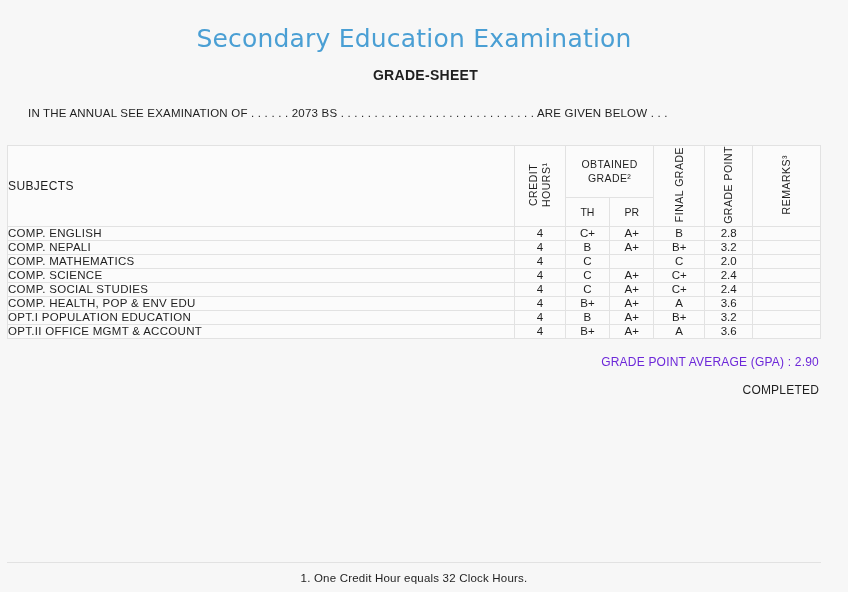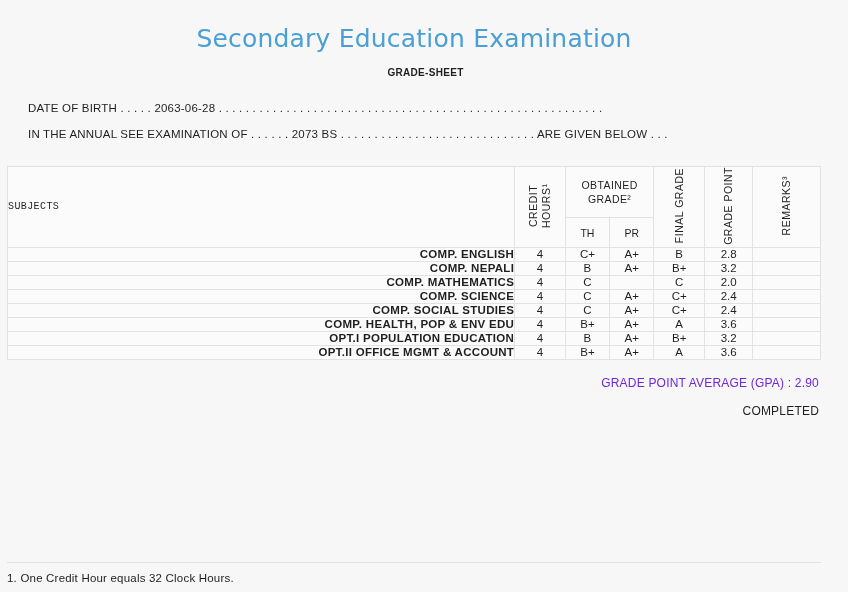--- a/index.html
+++ b/index.html
@@ -26,21 +26,21 @@
     text-align: center;
     color: #4a9fd4;
     font-size: 25px;
     font-weight: normal;
     letter-spacing: 0.2px;
     padding-top: 24px;
     font-family: "DejaVu Sans", sans-serif;
   }
   .subtitle {
     text-align: center;
-    font-size: 10px;
+    font-size: 14px;
     font-weight: bold;
     color: #1f1f1f;
     margin-top: 14px;
     letter-spacing: 0.3px;
     margin-left: 23px;
   }
   .meta {
     margin-top: 18px;
     padding: 0 28px;
   }
@@ -59,27 +59,26 @@
     background: #fbfbfb;
     font-size: 11px;
   }
   table.grades th, table.grades td {
     border: 1px solid #e2e2e2;
     padding: 0;
   }
   .th-subjects {
     text-align: left;
     padding-left: 12px;
-    font-size: 10px;
+    font-size: 12px;
     font-weight: normal;
     letter-spacing: 0.4px;
     color: #1f1f1f;
     vertical-align: middle;
     width: 480px;
-    font-family: Liberation Mono, monospace;
   }
   .vert {
     height: 78px;
     vertical-align: middle;
     text-align: center;
   }
   .vert span {
     display: inline-block;
     writing-mode: vertical-rl;
     transform: rotate(180deg);
@@ -109,27 +108,26 @@
     height: 28px;
   }
   col.c-credit { width: 48px; }
   col.c-th { width: 42px; }
   col.c-pr { width: 42px; }
   col.c-final { width: 48px; }
   col.c-gp { width: 46px; }
   col.c-rem { width: 64px; }
 
   td.subject {
-    text-align: right;
+    text-align: left;
     padding: 8px 0 8px 12px;
     font-size: 11.5px;
     letter-spacing: 0.3px;
     color: #1f1f1f;
     height: 13px;
-    font-weight: bold;
   }
   td.num {
     text-align: center;
     font-size: 11.5px;
     color: #1f1f1f;
   }
   .summary {
     width: 814px;
     margin: 16px auto 0 auto;
     text-align: right;
@@ -146,20 +144,21 @@
     color: #1f1f1f;
     margin-top: 14px;
     letter-spacing: 0.2px;
   }
   .footnote-wrap {
     position: absolute;
     left: 0;
     right: 0;
     bottom: 0;
     padding: 12px 0 8px 0;
+    text-align: center;
   }
   .divider {
     width: 814px;
     margin: 0 auto;
     border-top: 1px solid #e2e2e2;
   }
   .footnote {
     width: 814px;
     margin: 0 auto;
     padding-top: 9px;
@@ -170,21 +169,20 @@
 </style>
 </head>
 <body>
 
 <div class="sheet">
 
   <div class="title">Secondary Education Examination</div>
   <div class="subtitle">GRADE-SHEET</div>
 
   <div class="meta">
-    <div class="meta-line">DATE OF BIRTH . . . . . 2063-06-28 . . . . . . . . . . . . . . . . . . . . . . . . . . . . . . . . . . . . . . . . . . . . . . . . . . . . . . . . .</div>
     <div class="meta-line">IN THE ANNUAL SEE EXAMINATION OF . . . . . . 2073 BS . . . . . . . . . . . . . . . . . . . . . . . . . . . . . ARE GIVEN BELOW . . .</div>
   </div>
 
   <table class="grades">
     <colgroup>
       <col>
       <col class="c-credit">
       <col class="c-th">
       <col class="c-pr">
       <col class="c-final">

